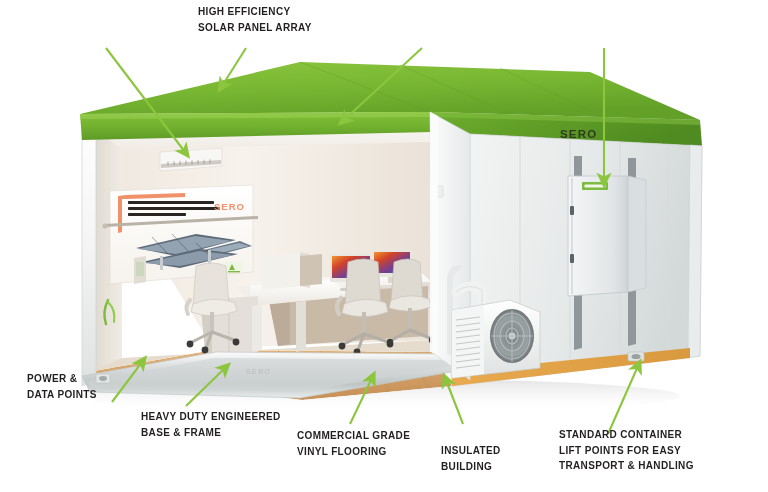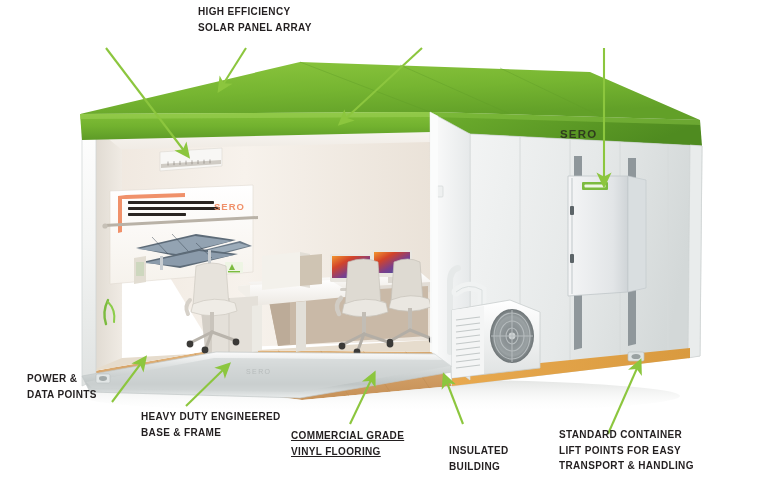--- a/index.html
+++ b/index.html
@@ -468,23 +468,23 @@
 SOLAR PANEL ARRAY</div>
 
 
 
   <div class="callout" style="left:27px;  top:371px; width:140px;">POWER &amp;
 DATA POINTS</div>
 
   <div class="callout" style="left:105px; top:409px; width:220px;margin-left:36px;">HEAVY DUTY ENGINEERED
 BASE &amp; FRAME</div>
 
-  <div class="callout" style="left:291px; top:428px; width:180px;text-decoration:underline;">COMMERCIAL GRADE
+  <div class="callout" style="left:297px; top:428px; width:180px;">COMMERCIAL GRADE
 VINYL FLOORING</div>
 
-  <div class="callout" style="left:441px; top:443px; width:130px;margin-left:8px;">INSULATED
+  <div class="callout" style="left:441px; top:443px; width:130px;">INSULATED
 BUILDING</div>
 
   <div class="callout" style="left:559px; top:427px; width:210px;">STANDARD CONTAINER
 LIFT POINTS FOR EASY
 TRANSPORT &amp; HANDLING</div>
 
 </div>
 
 </body></html>

